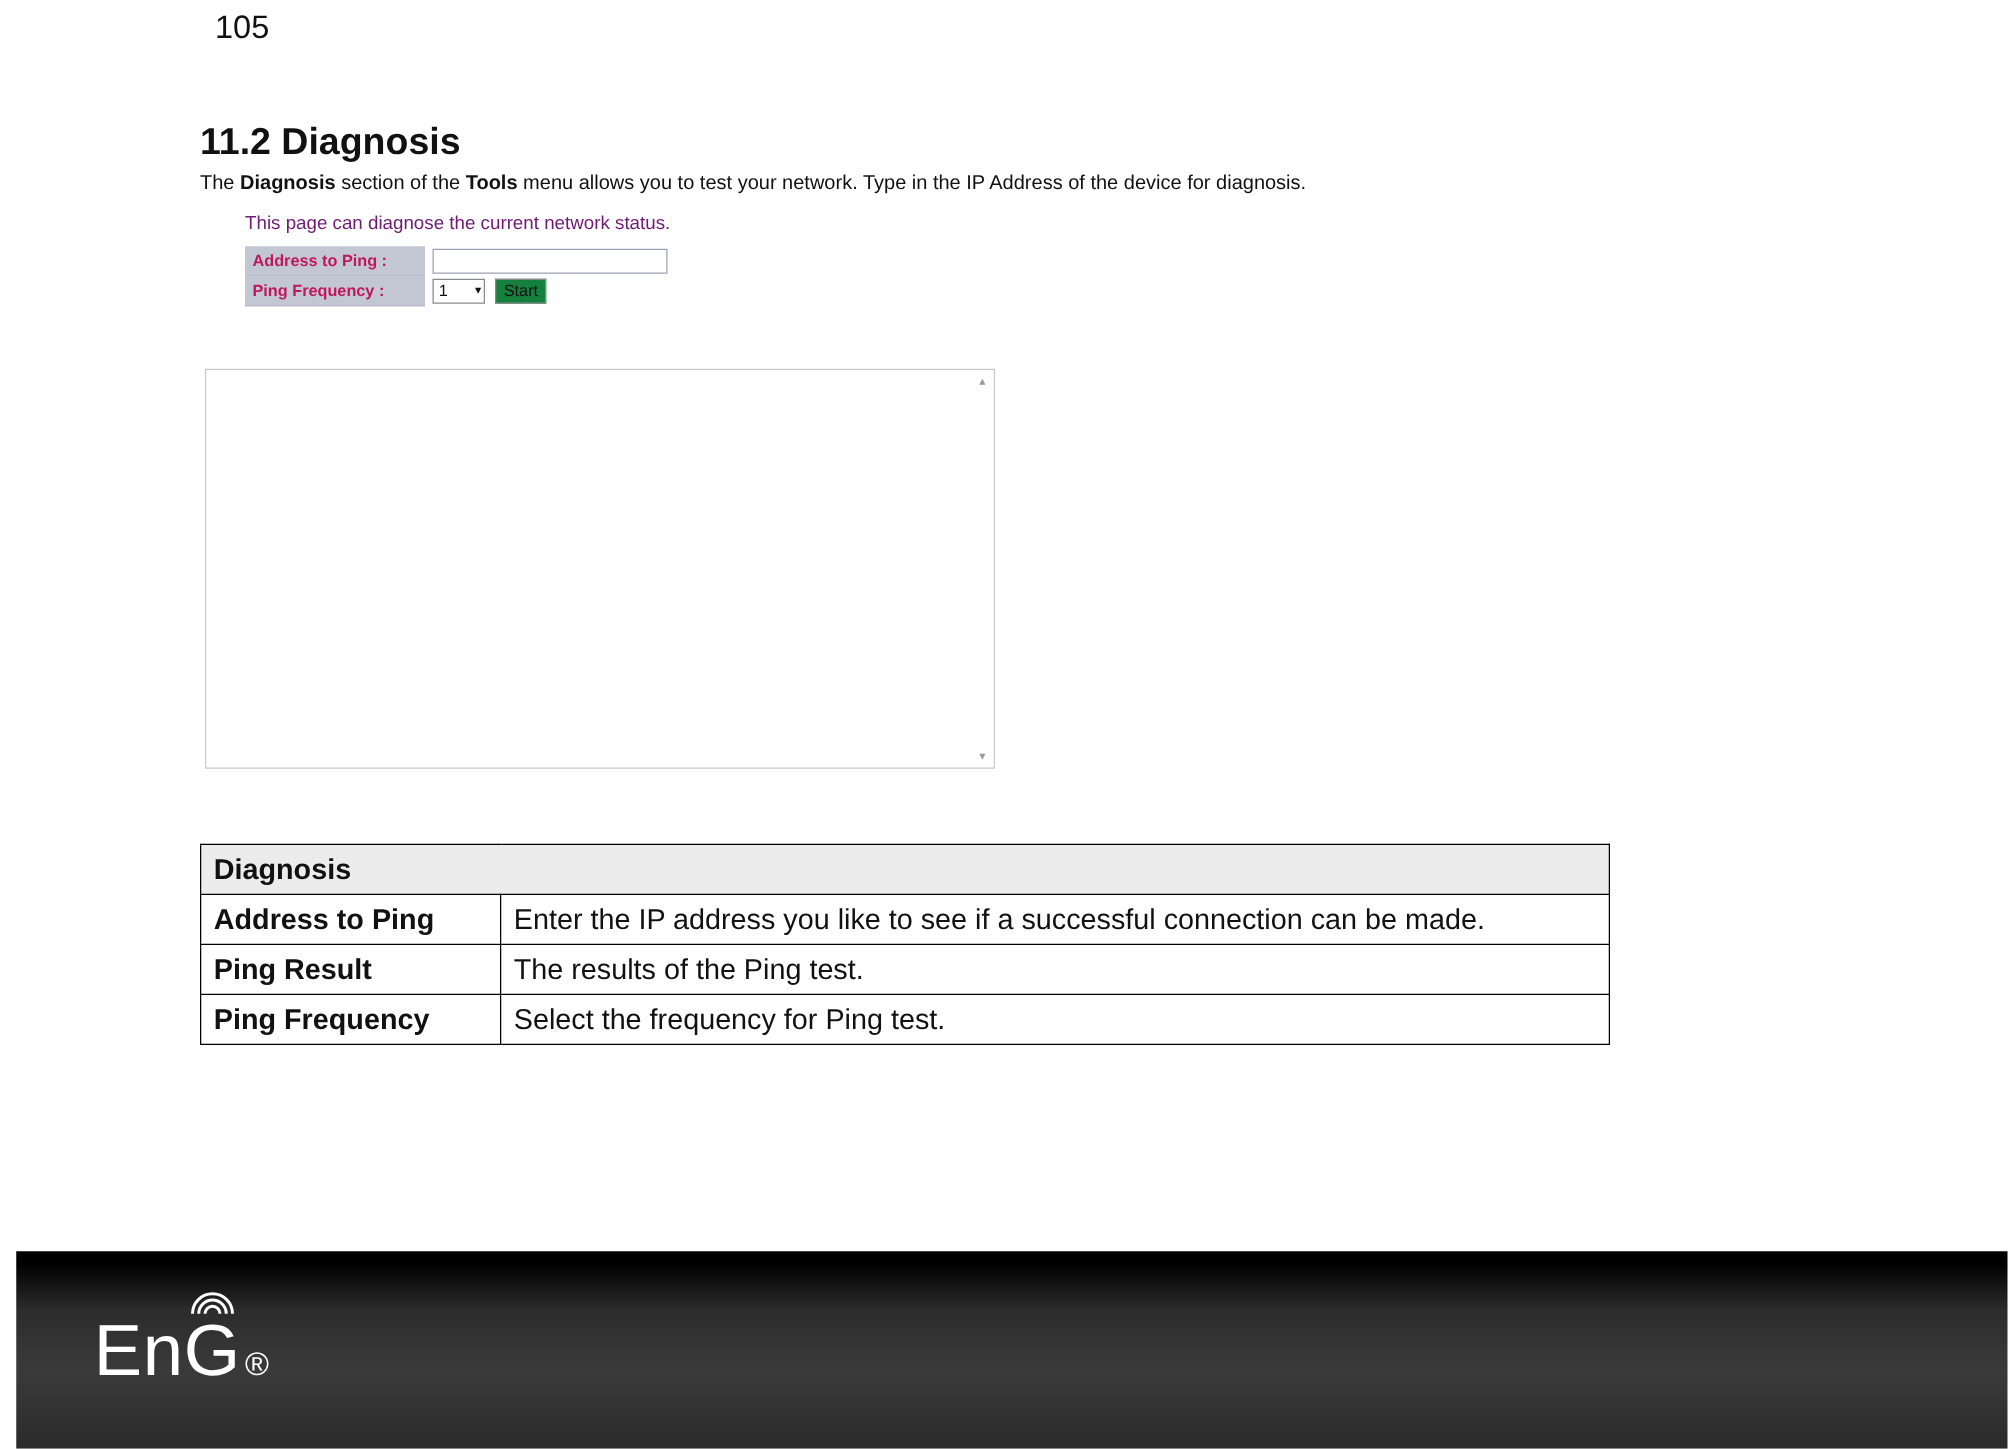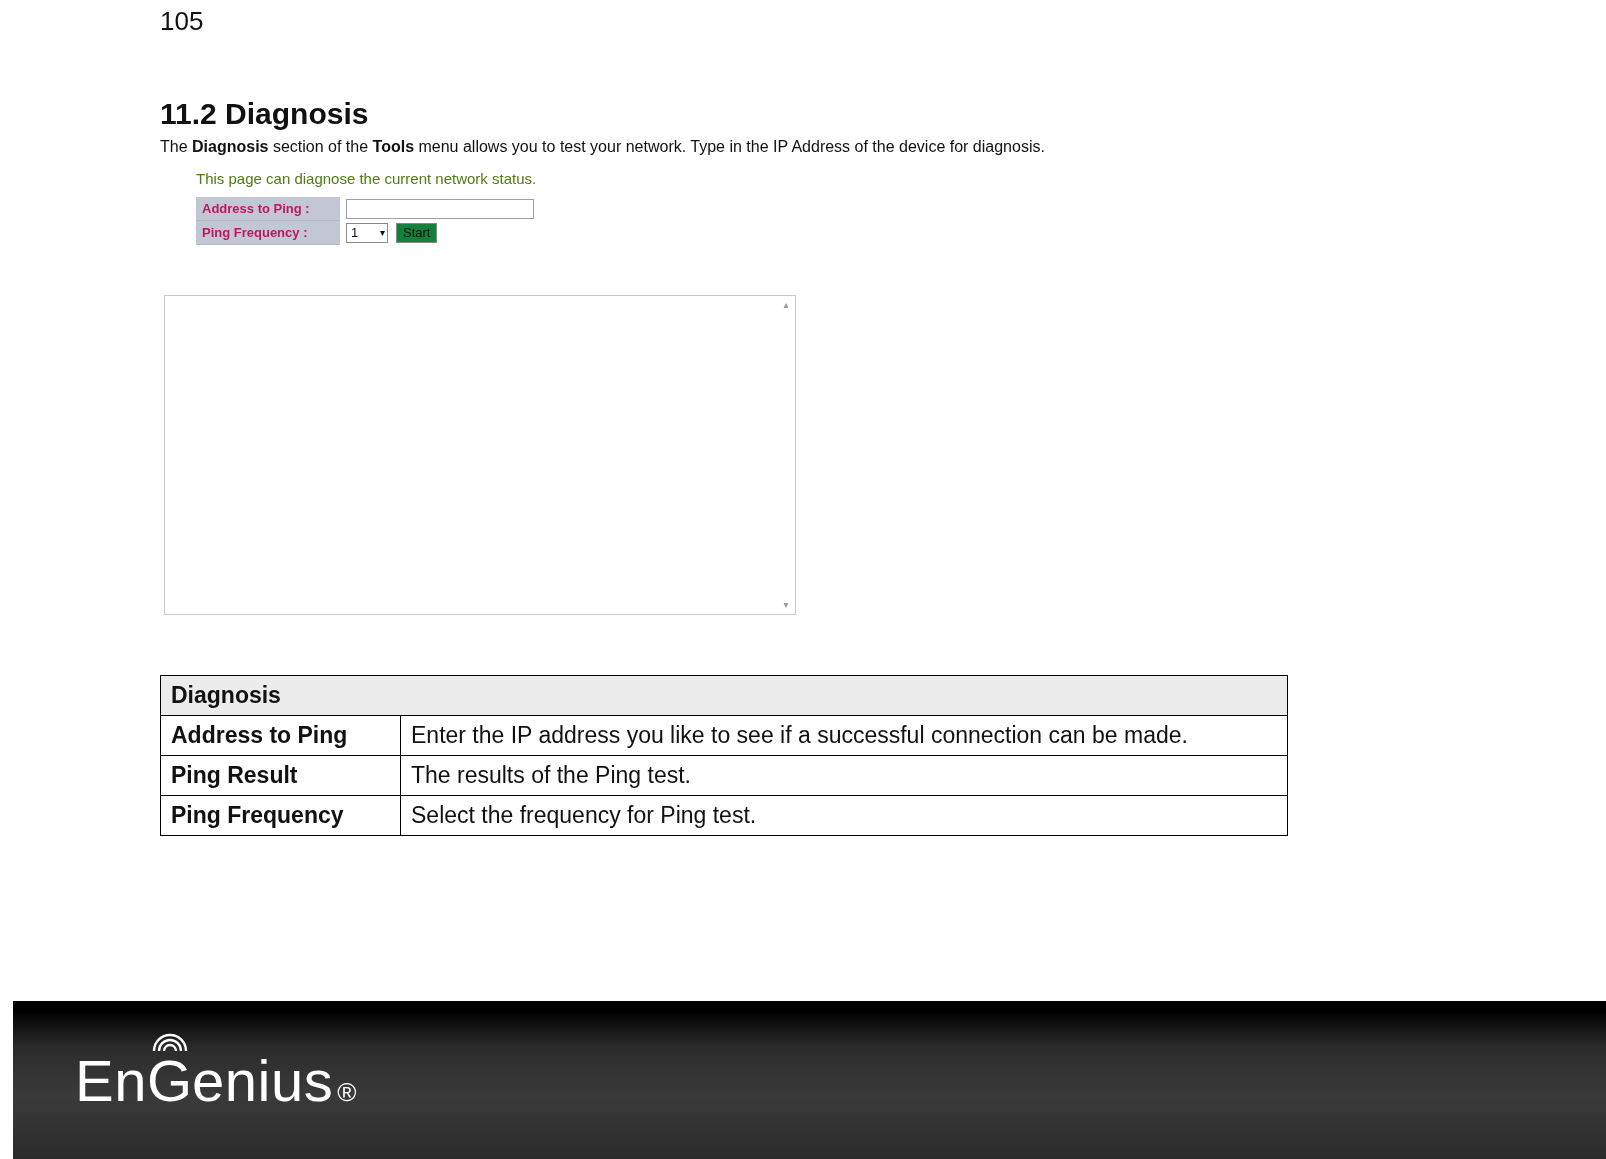--- a/index.html
+++ b/index.html
@@ -1,25 +1,25 @@
 <!DOCTYPE html>
 <html><head>
 <meta charset="utf-8">
 <style>
   * { margin: 0; padding: 0; box-sizing: border-box; }
   html, body { width: 1606px; height: 1159px; background: #fff; font-family: "Segoe UI", Tahoma, Arial, sans-serif; color: #111; }
   .page { position: relative; width: 1606px; height: 1159px; }
   .inner { padding: 0 160px 0 160px; }
-  .page-number { font-size: 26px; padding-top: 6px; }
+  .page-number { font-size: 26px; padding-top: 6px; margin-left: 12px; }
   .section-title { font-size: 30px; font-weight: 700; margin-top: 60px; }
   .intro { font-size: 16px; line-height: 1.55; margin-top: 4px; max-width: 1290px; }
   .b { font-weight: 700; }
   
   .shot { margin-top: 8px; width: 636px; }
-  .shot-note { font-size: 15px; color: #4d7c0f; padding: 2px 0 10px 36px; }
+  .shot-note { font-size: 15px; color: #701a75; padding: 2px 0 10px 36px; }
   .form-rows { width: 620px; margin-left: 36px; }
   .form-row { display: flex; align-items: center; height: 24px; }
   .form-label { width: 144px; background: #c3c7d3; height: 24px; display: flex; align-items: center; font-size: 13px; font-weight: 700; color: #be185d; padding-left: 6px; border-bottom: 1px solid #b5b9c6; }
   .cell { display: flex; align-items: center; padding-left: 6px; height: 24px; }
   .txt-input { width: 188px; height: 20px; border: 1px solid #9aa3b5; background: #fff; font-size: 13px; padding: 0 4px; }
   .sel { width: 42px; height: 20px; border: 1px solid #8a8a8a; background: #fff; font-size: 13px; padding-left: 4px; display: inline-flex; align-items: center; justify-content: space-between; }
   .sel-caret { font-size: 10px; padding-right: 2px; line-height: 1; }
   .start-btn { margin-left: 8px; height: 20px; border: 1px solid #8a8a8a; background: #15803d; font-size: 13px; padding: 0 6px; display: inline-flex; align-items: center; cursor: pointer; }
   .out-wrap { position: relative; margin: 50px 0 0 4px; width: 632px; height: 320px; border: 1px solid #c9c9c9; background: #fff; }
   .scroll-arrow { position: absolute; right: 2px; width: 14px; height: 14px; color: #9a9a9a; font-size: 10px; display: flex; align-items: center; justify-content: center; }
@@ -104,17 +104,16 @@
     <div class="logo">
       <span class="logo-en">En</span>
         <span class="logo-g">
         <svg class="logo-waves" width="40" height="22" viewBox="0 0 40 22">
           <path d="M4 20 A16 16 0 0 1 36 20" stroke="#fff" stroke-width="2.4" fill="none"></path>
           <path d="M9 20 A11 11 0 0 1 31 20" stroke="#fff" stroke-width="2.4" fill="none"></path>
           <path d="M14 20 A6 6 0 0 1 26 20" stroke="#fff" stroke-width="2.4" fill="none"></path>
         </svg>
         <span class="g">G</span>
       </span>
-        <span class="logo-enius">enius</span>
         <span class="reg">®</span>
     </div>
   </div>
 </div>
 
 </body></html>

